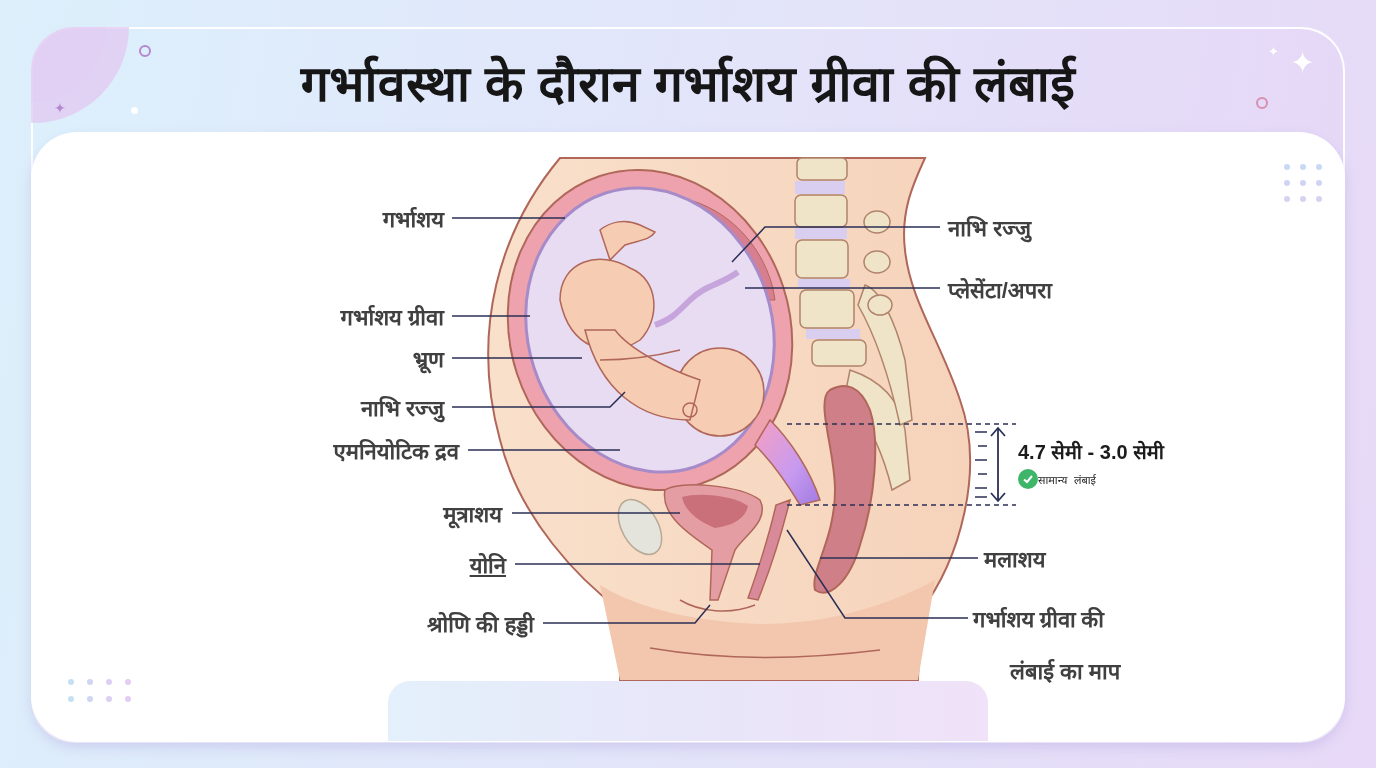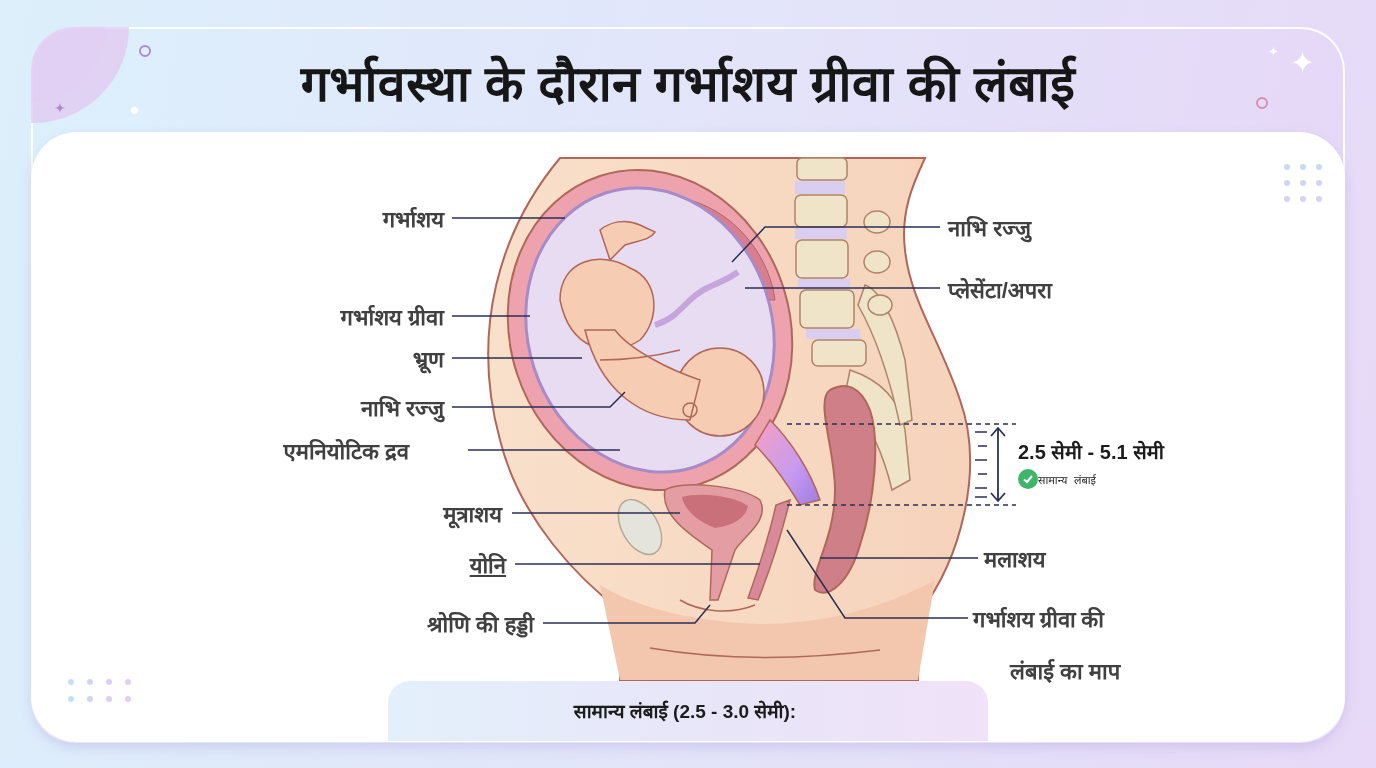--- a/index.html
+++ b/index.html
@@ -186,36 +186,35 @@
     <line x1="940" y1="288" x2="745" y2="288"></line>
     <line x1="978" y1="558" x2="820" y2="558"></line>
     <polyline points="968,618 845,618 787,530"></polyline>
   </g>
 </svg>
 
 <div class="lbl right" style="right:932px;top:203px;">गर्भाशय</div>
 <div class="lbl right" style="right:932px;top:301px;">गर्भाशय ग्रीवा</div>
 <div class="lbl right" style="right:932px;top:343px;">भ्रूण</div>
 <div class="lbl right" style="right:932px;top:392px;">नाभि रज्जु</div>
-<div class="lbl right" style="right:967px;top:435px;text-align:center;">एमनियोटिक द्रव</div>
+<div class="lbl right" style="right:917px;top:435px;text-align:center;">एमनियोटिक द्रव</div>
 <div class="lbl right" style="right:874px;top:498px;margin-left:8px;">मूत्राशय</div>
 <div class="lbl right" style="right:870px;top:549px;text-decoration:underline;">योनि</div>
 <div class="lbl right" style="right:842px;top:608px;">श्रोणि की हड्डी</div>
 
 <div class="lbl" style="left:948px;top:212px;">नाभि रज्जु</div>
 <div class="lbl" style="left:948px;top:274px;text-align:center;">प्लेसेंटा/अपरा</div>
 <div class="lbl" style="left:984px;top:543px;">मलाशय</div>
 <div class="lbl" style="left:973px;top:603px;font-family:Liberation Serif, serif;">गर्भाशय ग्रीवा की</div>
 <div class="lbl" style="left:973px;top:655px;margin-left:37px;">लंबाई का माप</div>
 
-<div class="measure-val">2.5 सेमी - 5.1 सेमी</div>
+<div class="measure-val">4.7 सेमी - 3.0 सेमी</div>
 <div class="measure-ok">
   <span class="check">
     <svg width="12" height="12" viewBox="0 0 12 12">
         <polyline points="2,6.5 5,9 10,3" fill="none" stroke="#fff" stroke-width="2"></polyline>
       </svg>
   </span>
   <span>सामान्य लंबाई</span>
 </div>
 
 <div class="footer">
-  <b>सामान्य लंबाई (2.5 - 3.0 सेमी):</b>
 </div>
 
 </body></html>

